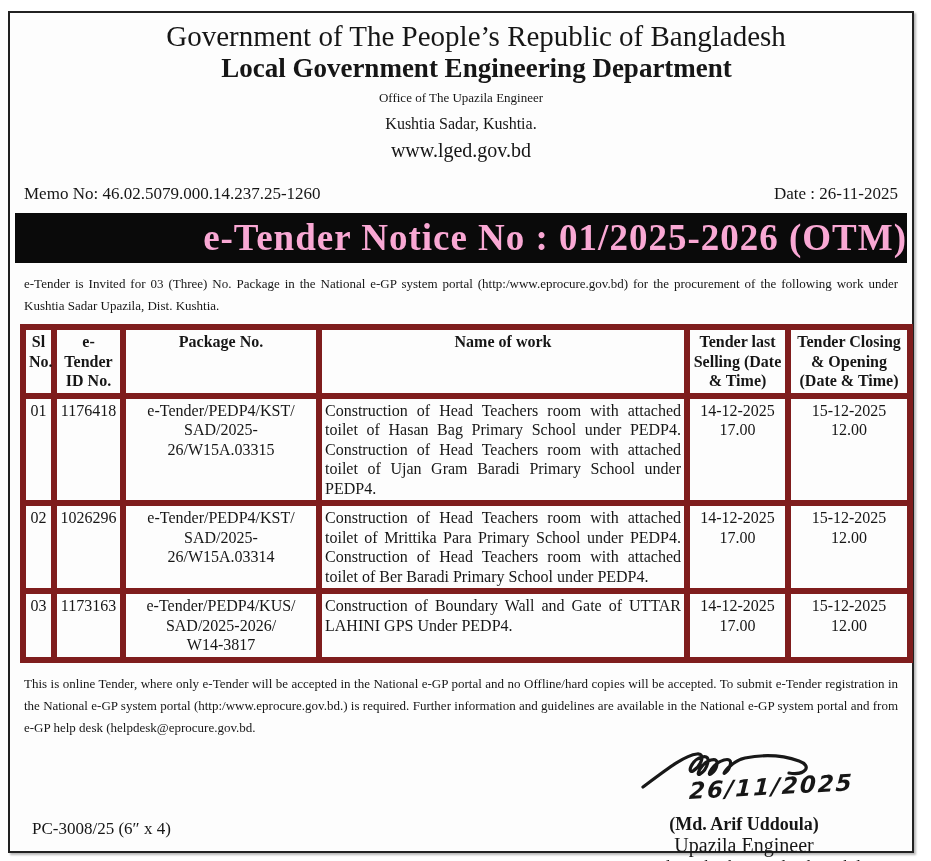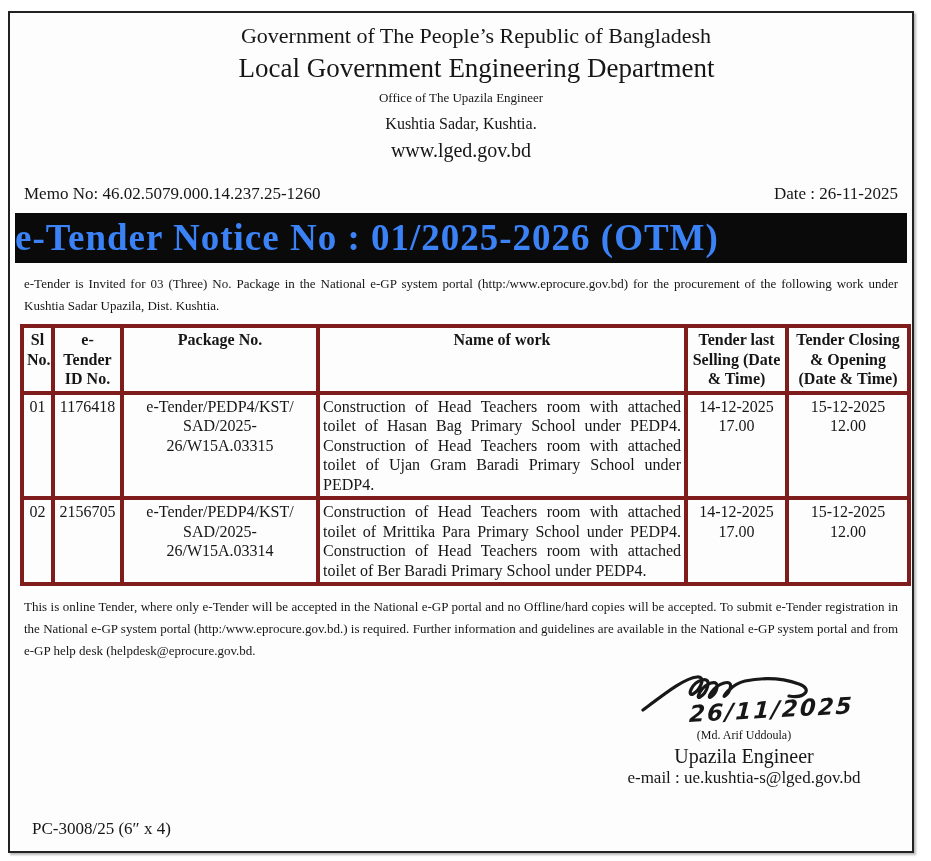--- a/index.html
+++ b/index.html
@@ -14,57 +14,57 @@
     position: absolute;
     left: 8px; top: 11px;
     width: 906px; height: 842px;
     border: 2px solid #222;
     background: #fdfdfd;
     box-shadow: 2px 2px 2px rgba(0,0,0,0.28);
     padding-top: 8px;
   }
   
   .letterhead { text-align: center; }
-  .lh-country   { font-size: 22px; line-height: 30px; padding-left: 30px; }
-  .lh-dept      { font-size: 27px; line-height: 34px; font-weight: normal; margin-left: 31px; }
+  .lh-country   { font-size: 29px; line-height: 30px; padding-left: 30px; }
+  .lh-dept      { font-size: 27px; line-height: 34px; font-weight: bold; margin-left: 31px; }
   .lh-office    { font-size: 13px; line-height: 26px; }
   .lh-location  { font-size: 16px; line-height: 26px; }
   .lh-website   { font-size: 20px; line-height: 26px; }
   
   .memo-row {
     display: flex; justify-content: space-between;
     padding: 0 14px; margin-top: 20px;
     font-size: 17px; line-height: 22px;
   }
   
   .banner {
     margin: 8px 5px 0 5px;
     background: #0a0a0a;
-    color: #3b82f6;
-    text-align: left;
+    color: #f9a8d4;
+    text-align: right;
     font-size: 37px; font-weight: bold;
     height: 50px; line-height: 50px;
     letter-spacing: 1px;
   }
   
   .para {
     margin: 10px 14px 0 14px;
     font-size: 13px; line-height: 22px;
     text-align: justify;
   }
   
   table.tender {
     margin: 7px 10px 0 10px;
     border-collapse: collapse;
     table-layout: fixed;
     width: 887px;
     font-size: 16px; line-height: 1.22;
   }
   table.tender th, table.tender td {
-    border: 4px solid #7f1d1d;
+    border: 6px solid #7f1d1d;
     vertical-align: top;
     padding: 2px 3px;
   }
   table.tender { border: 2px solid #1c1c1c; }
   table.tender th {
     font-weight: bold; text-align: center;
     white-space: pre-line;
     height: 64px;
   }
   td.col-sl, td.col-tender_id, td.col-package, td.col-selling, td.col-closing {
@@ -82,21 +82,21 @@
     text-align: center;
   }
   .sig-scrawl { display: block; margin: 0 auto; }
   .sig-date {
     font-family: "DejaVu Sans", sans-serif;
     font-size: 23px; font-style: italic; font-weight: bold;
     transform: rotate(-3deg) skewX(-6deg);
     margin-top: -20px; padding-left: 55px;
     letter-spacing: 2px;
   }
-  .sig-name  { font-size: 12px; font-weight: normal; line-height: 22px; }
+  .sig-name  { margin-top: 12px; font-size: 18px; font-weight: bold; line-height: 22px; }
   .sig-title, .sig-office { font-size: 20px; line-height: 21px; }
   .sig-email { font-size: 17px; line-height: 21px; }
   
   .print-code {
     position: absolute;
     left: 22px; bottom: 12px;
     font-size: 17px;
   }
 </style>
 </head>
@@ -154,25 +154,37 @@
 SAD/2025-
 26/W15A.03315</td>
           <td class="col-work">Construction of Head Teachers room with attached toilet of Hasan Bag Primary School under PEDP4. Construction of Head Teachers room with attached toilet of Ujan Gram Baradi Primary School under PEDP4.</td>
           <td class="col-selling">14-12-2025
 17.00</td>
           <td class="col-closing">15-12-2025
 12.00</td>
         </tr>
         <tr class="row-1">
           <td class="col-sl">02</td>
-          <td class="col-tender_id">2156705</td>
+          <td class="col-tender_id">1026296</td>
           <td class="col-package">e-Tender/PEDP4/KST/
 SAD/2025-
 26/W15A.03314</td>
           <td class="col-work">Construction of Head Teachers room with attached toilet of Mrittika Para Primary School under PEDP4. Construction of Head Teachers room with attached toilet of Ber Baradi Primary School under PEDP4.</td>
+          <td class="col-selling">14-12-2025
+17.00</td>
+          <td class="col-closing">15-12-2025
+12.00</td>
+        </tr>
+        <tr class="row-2">
+          <td class="col-sl">03</td>
+          <td class="col-tender_id">1173163</td>
+          <td class="col-package">e-Tender/PEDP4/KUS/
+SAD/2025-2026/
+W14-3817</td>
+          <td class="col-work">Construction of Boundary Wall and Gate of UTTAR LAHINI GPS  Under PEDP4.</td>
           <td class="col-selling">14-12-2025
 17.00</td>
           <td class="col-closing">15-12-2025
 12.00</td>
         </tr>
       </tbody>
   </table>
 
   <p class="para">This is online Tender, where only e-Tender will be accepted in the National e-GP portal and no Offline/hard copies will be accepted. To submit e-Tender registration in the National e-GP system portal (http:/www.eprocure.gov.bd.) is required. Further information and guidelines are available in the National e-GP system portal and from e-GP help desk (helpdesk@eprocure.gov.bd.</p>
 

